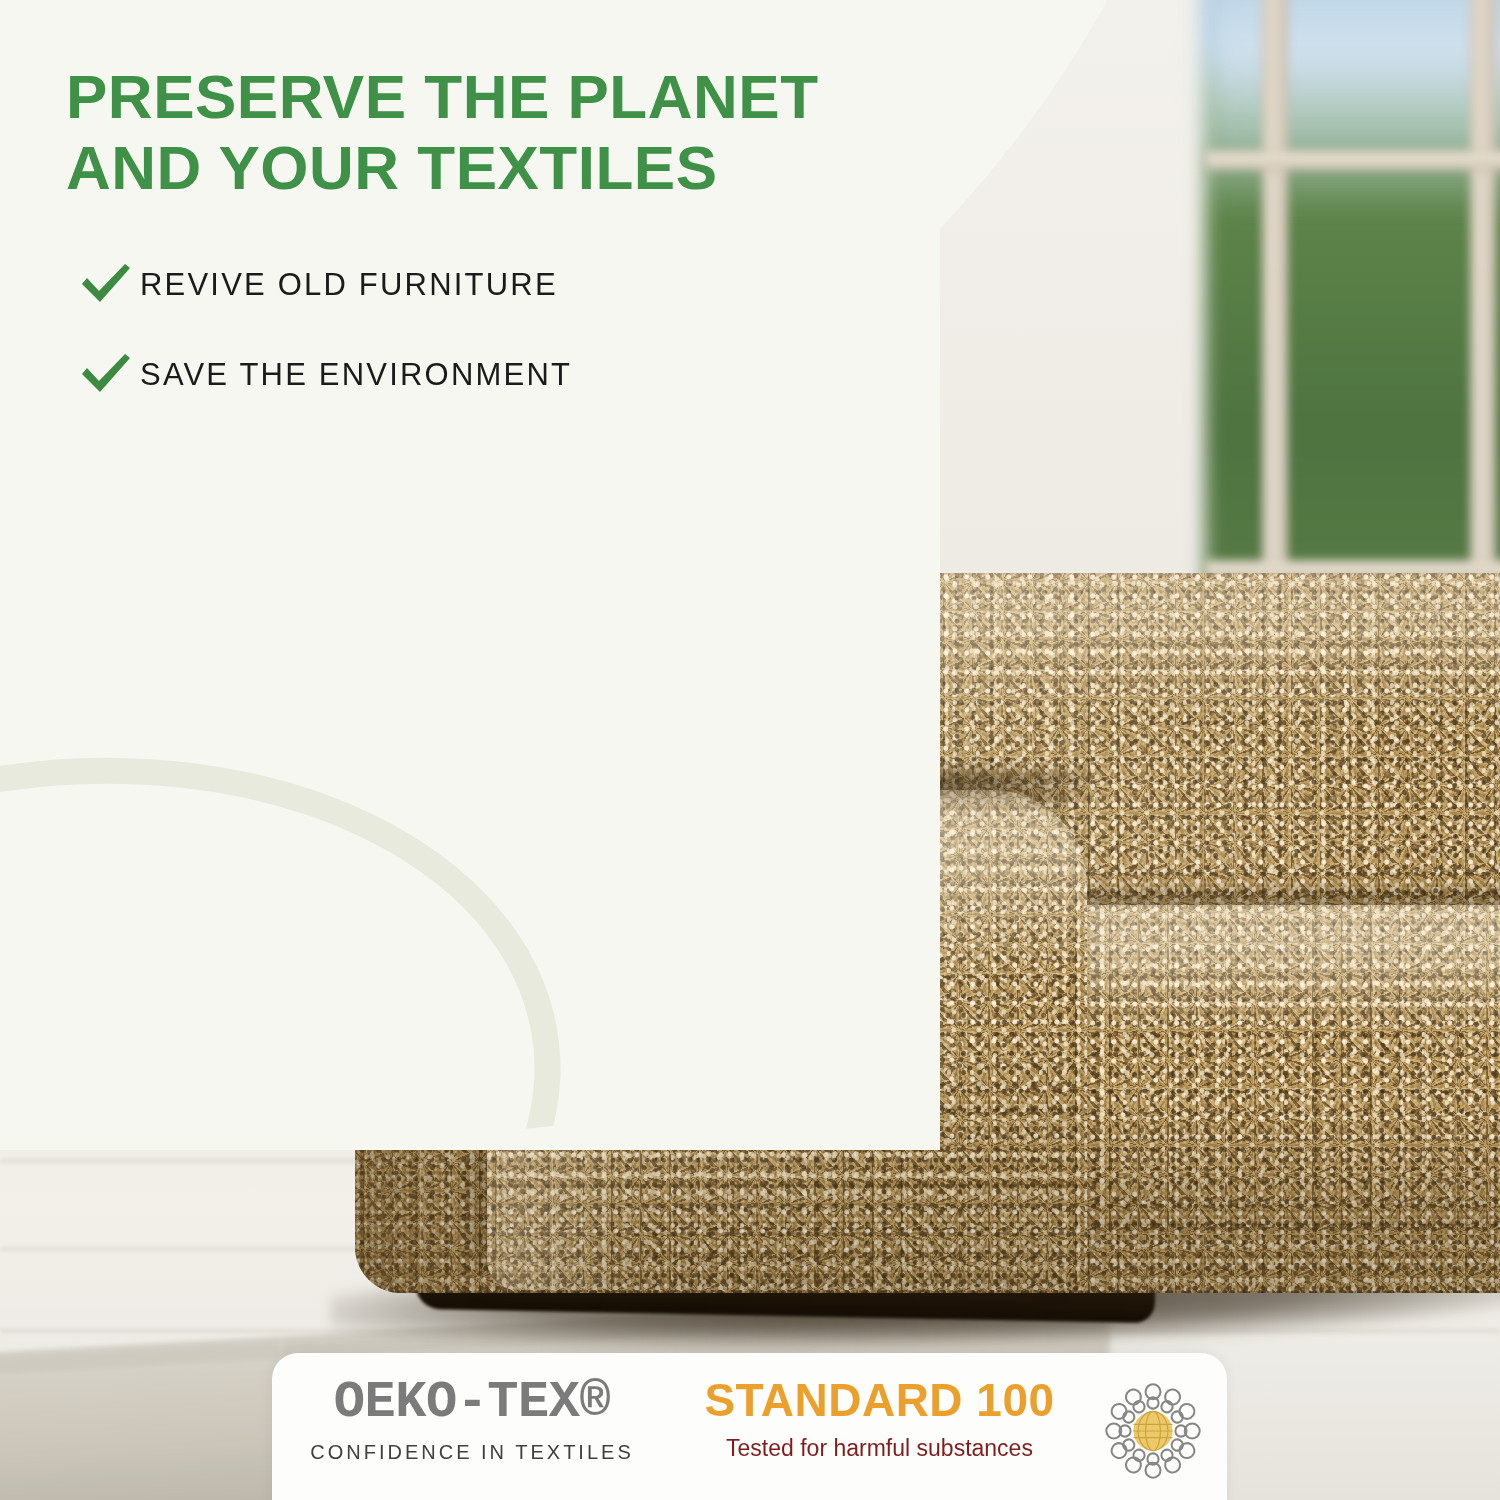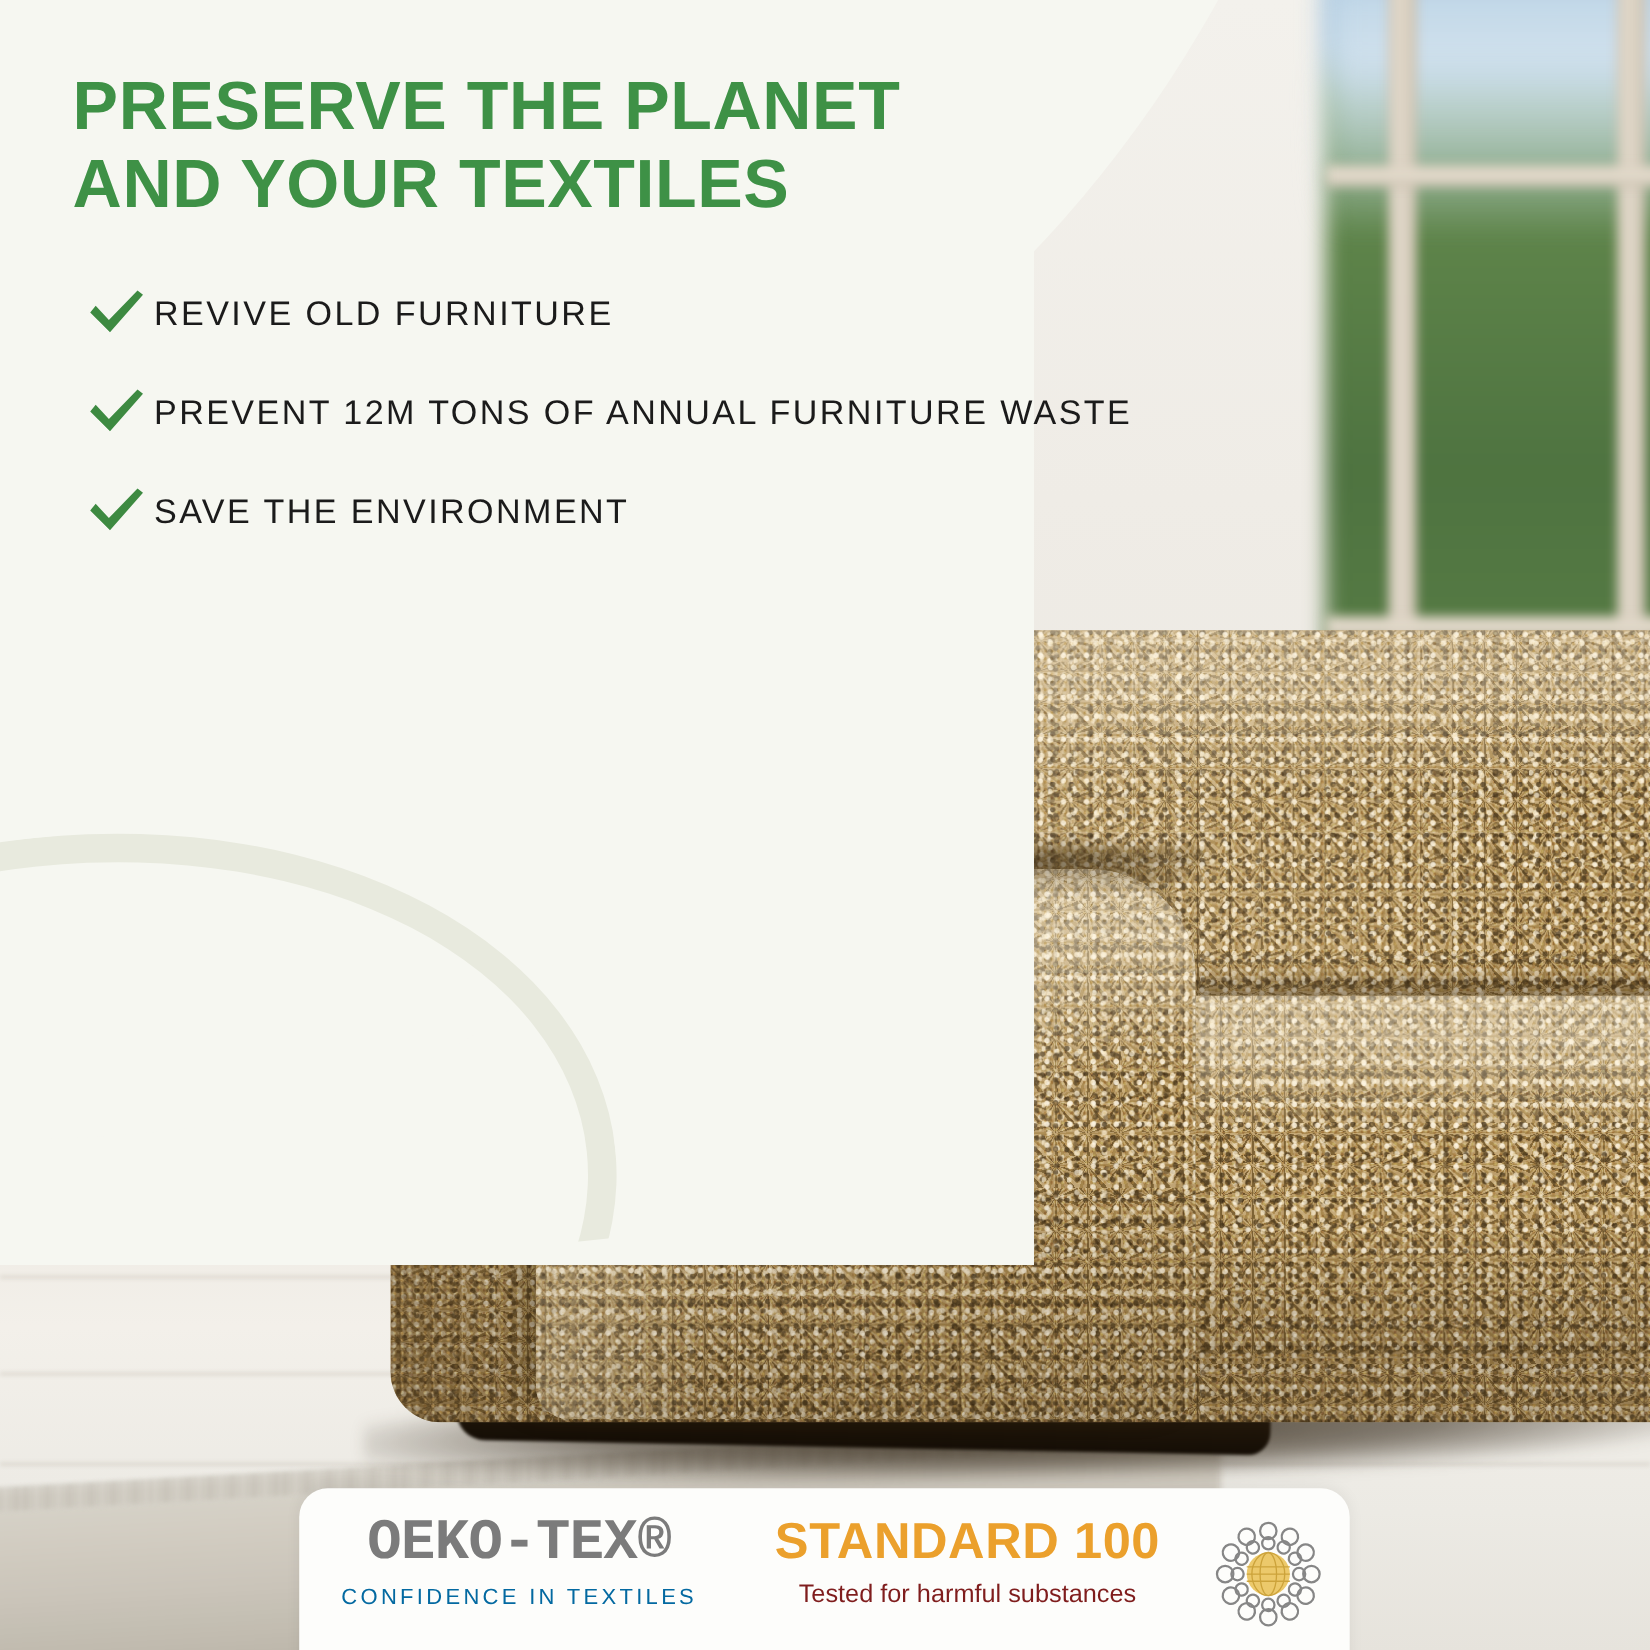--- a/index.html
+++ b/index.html
@@ -255,21 +255,21 @@
   }
   .badge-left{
     width:400px;text-align:center;padding-top:6px;
   }
   .oeko-main{
     font-size:52px;font-weight:bold;color:#7b7b7b;
     letter-spacing:-.5px;line-height:1;
     font-family:Liberation Mono, monospace;
   }
   .oeko-sub{
-    font-size:20px;color:#0369a1;letter-spacing:3px;
+    font-size:20px;color:#404040;letter-spacing:3px;
     margin-top:12px;font-weight:400;
   }
   .badge-right{
     flex:1;text-align:center;padding-top:6px;padding-right:10px;
   }
   .std-main{
     font-size:46px;font-weight:bold;color:#eba02c;
     letter-spacing:.5px;line-height:1;
   }
   .std-sub{
@@ -341,28 +341,20 @@
 
     <div class="bullet">
       <span class="check">
         <svg width="56" height="46" viewBox="0 0 56 46" aria-hidden="true">
           <path d="M4 24 L9 18 L21 31 L47 4 L52 8 L22 42 Z" fill="#3d8a41"></path>
         </svg>
       </span>
       <span class="bullet-text">REVIVE OLD FURNITURE</span>
     </div>
 
-    <div class="bullet">
-      <span class="check">
-        <svg width="56" height="46" viewBox="0 0 56 46" aria-hidden="true">
-          <path d="M4 24 L9 18 L21 31 L47 4 L52 8 L22 42 Z" fill="#3d8a41"></path>
-        </svg>
-      </span>
-      <span class="bullet-text">PREVENT 12M TONS OF ANNUAL FURNITURE WASTE</span>
-    </div>
 
     <div class="bullet">
       <span class="check">
         <svg width="56" height="46" viewBox="0 0 56 46" aria-hidden="true">
           <path d="M4 24 L9 18 L21 31 L47 4 L52 8 L22 42 Z" fill="#3d8a41"></path>
         </svg>
       </span>
       <span class="bullet-text">SAVE THE ENVIRONMENT</span>
     </div>
 

